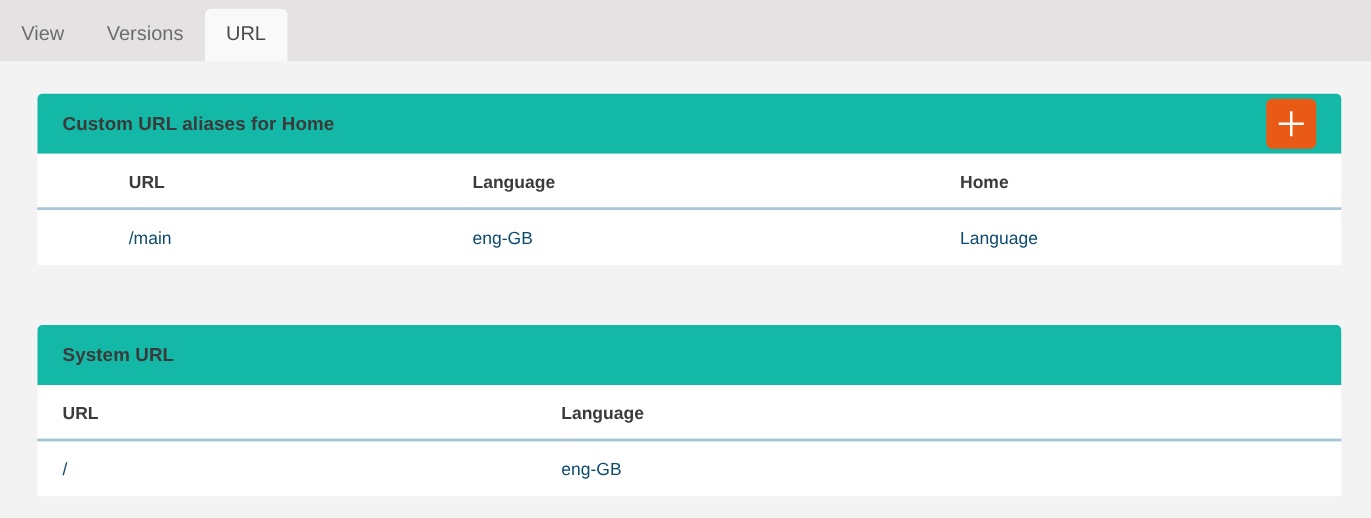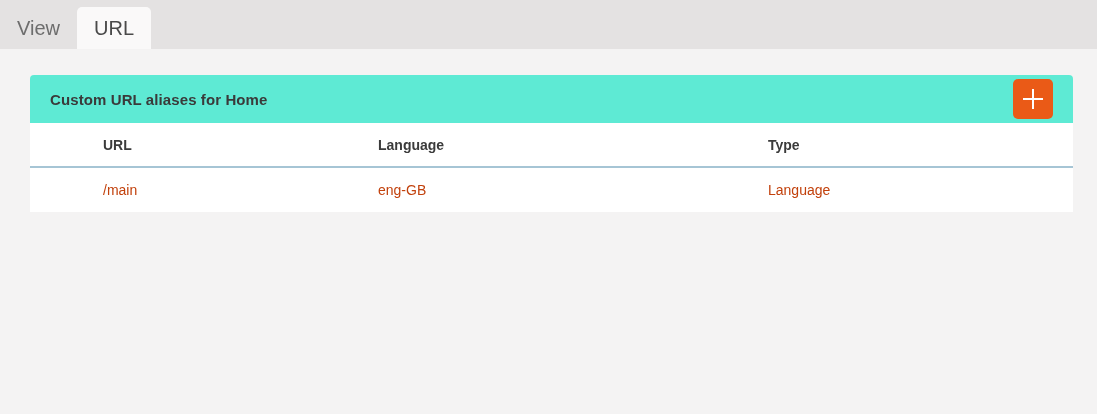--- a/index.html
+++ b/index.html
@@ -14,40 +14,40 @@
   .tabbar {
     height: 49px;
     background: #e4e2e2;
     display: flex;
     align-items: flex-end;
   }
   .tab {
     height: 42px;
     line-height: 42px;
     padding: 0 17px;
-    font-size: 20px;
+    font-size: 16px;
     color: #6d6d6d;
     border-radius: 5px 5px 0 0;
     cursor: pointer;
     white-space: nowrap;
   }
   .tab.active {
     background: #faf9f9;
     color: #4a4a4a;
   }
 
   
   .content {
     padding: 26px 24px 0 30px;
   }
   .panel { width: 1043px; }
   .panel + .panel { margin-top: 48px; }
 
   .panel-header {
-    background: #5eead4;
+    background: #14b8a6;
     height: 48px;
     border-radius: 4px 4px 0 0;
     display: flex;
     align-items: center;
     padding: 0 20px;
     gap: 28px;
   }
   .panel-title {
     font-size: 15px;
     font-weight: 700;
@@ -79,33 +79,34 @@
     text-align: left;
     font-size: 14px;
     font-weight: 700;
     color: #3b3b3b;
     border-bottom: 2px solid #a6c5d5;
     padding: 0;
     vertical-align: middle;
   }
   td {
     font-size: 14px;
-    color: #c2410c;
+    color: #0c4a6e;
     padding: 0;
     vertical-align: middle;
   }
   
   .system-table th:first-child,
   .system-table td:first-child { padding-left: 20px; }
 </style>
 </head>
 <body>
 
 <nav class="tabbar">
   <div class="tab">View</div>
+  <div class="tab">Versions</div>
   <div class="tab active">URL</div>
 </nav>
 
 <main class="content">
 
   <section class="panel">
     <div class="panel-header">
       <h2 class="panel-title">Custom URL aliases for Home</h2>
       <button class="add-btn">
         <svg width="24" height="24" viewBox="0 0 24 24" aria-hidden="true">
@@ -118,28 +119,51 @@
         <col style="width:73px">
         <col style="width:275px">
         <col style="width:390px">
         <col>
       </colgroup>
       <thead>
         <tr>
           <th></th>
           <th>URL</th>
           <th>Language</th>
-          <th>Type</th>
+          <th>Home</th>
         </tr>
       </thead>
       <tbody>
         <tr>
           <td></td>
           <td>/main</td>
           <td>eng-GB</td>
           <td>Language</td>
         </tr>
       </tbody>
     </table>
   </section>
 
+  <section class="panel">
+    <div class="panel-header">
+      <h2 class="panel-title">System URL</h2>
+    </div>
+    <table class="system-table">
+      <colgroup>
+        <col style="width:419px">
+        <col>
+      </colgroup>
+      <thead>
+        <tr>
+          <th>URL</th>
+          <th>Language</th>
+        </tr>
+      </thead>
+      <tbody>
+        <tr>
+          <td>/</td>
+          <td>eng-GB</td>
+        </tr>
+      </tbody>
+    </table>
+  </section>
 
 </main>
 
 </body></html>

